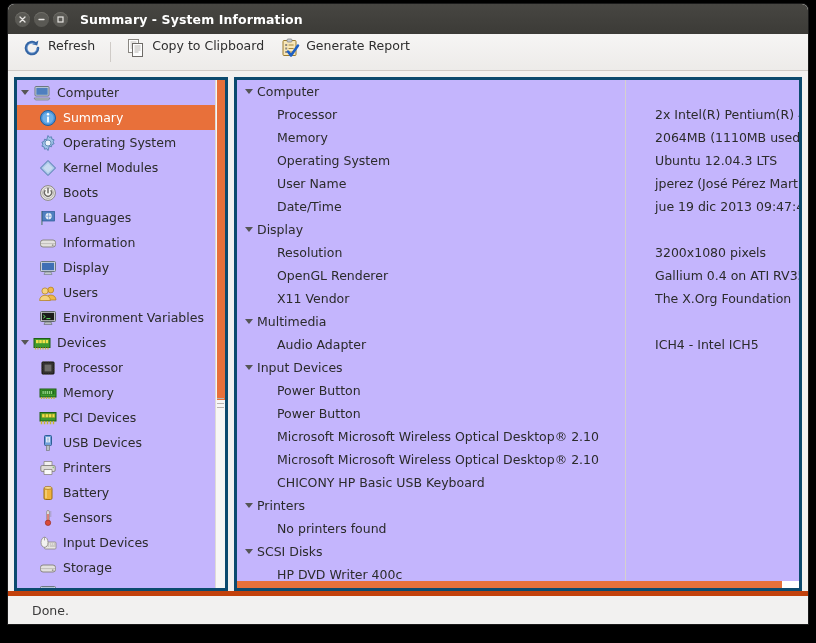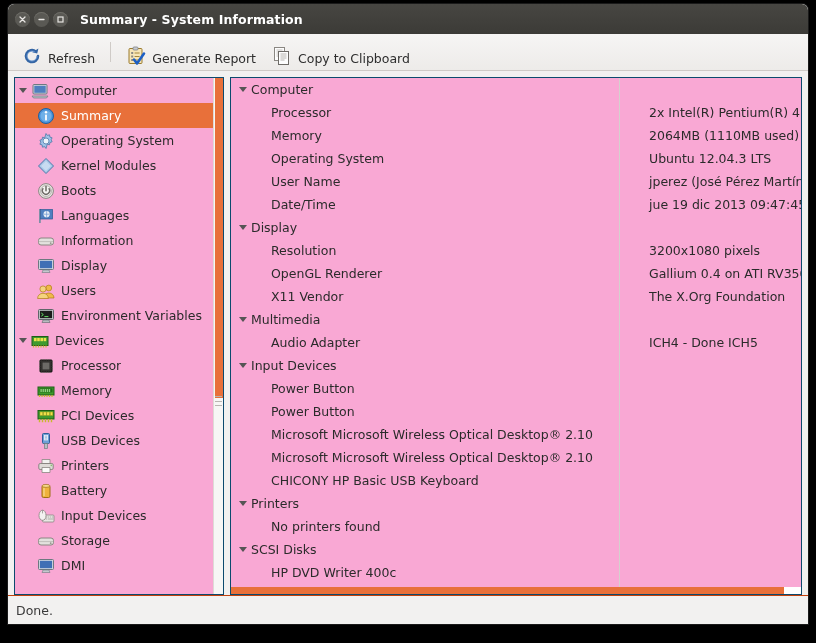--- a/index.html
+++ b/index.html
@@ -59,21 +59,21 @@
     height: 36px;
     background: linear-gradient(to bottom, #f6f5f4 0%, #edebe9 100%);
     border-bottom: 1px solid #cfcbc7;
     display: flex;
     align-items: center;
     padding: 0 6px;
     flex: none;
   }
   .tbtn {
     display: flex;
-    align-items: flex-end;
+    align-items: flex-start;
     height: 28px;
     padding: 0 8px;
     border-radius: 3px;
     cursor: pointer;
     white-space: nowrap;
   }
   .tbtn .lbl {
     font-size: 12.5px;
     color: #2e2e2e;
     margin-left: 6px;
@@ -88,22 +88,22 @@
   
   .body {
     flex: 1;
     display: flex;
     padding: 6px 6px 0 6px;
     gap: 6px;
     min-height: 0;
     background: #f2f1f0;
   }
   .pane {
-    background: #f9a8d4;
-    border: 1px solid #0c4a6e;
+    background: #c4b5fd;
+    border: 3px solid #0c4a6e;
     position: relative;
     overflow: hidden;
   }
   .sidebar {
     width: 208px;
     flex: none;
   }
   .sidebar-list {
     position: absolute;
     inset: 0;
@@ -218,24 +218,24 @@
     width: 97%;
     background: #e8703a;
   }
   
   .statusbar {
     height: 28px;
     flex: none;
     background: #f2f1f0;
     display: flex;
     align-items: center;
-    padding-left: 8px;
+    padding-left: 24px;
     font-size: 12.5px;
     color: #3a3a3a;
-    border-top: 1px solid #c2410c;
+    border-top: 5px solid #c2410c;
   }
 </style>
 </head>
 <body>
 
 <div class="window">
 
   <div class="titlebar">
     <div class="winbtn">
       <svg width="9" height="9" viewBox="0 0 9 9">
@@ -260,43 +260,43 @@
     <div class="tbtn">
       <svg class="ticon" viewBox="0 0 20 20">
         <path d="M16 10a6 6 0 1 1-2.2-4.6" fill="none" stroke="#3465a4" stroke-width="2.6" stroke-linecap="round"></path>
         <path d="M16.4 2.4 L15.2 7.4 L10.2 6.2 Z" fill="#3465a4"></path>
         <path d="M15 10a5 5 0 1 1-1.8-3.8" fill="none" stroke="#75a3dd" stroke-width="1" opacity=".7"></path>
       </svg>
       <span class="lbl">Refresh</span>
     </div>
 
     <div class="tsep"></div>
+
+    <div class="tbtn">
+      <svg class="ticon" viewBox="0 0 20 20">
+        <rect x="2.5" y="1.5" width="10" height="13" fill="#fdfdfd" stroke="#8a8782" stroke-width="1"></rect>
+        <path d="M4.5 4h6M4.5 6h6M4.5 8h6M4.5 10h4" stroke="#bdbab5" stroke-width=".9"></path>
+        <rect x="6.5" y="5.5" width="10" height="13" fill="#fdfdfd" stroke="#6e6b67" stroke-width="1"></rect>
+        <path d="M8.5 8h6M8.5 10h6M8.5 12h6M8.5 14h4" stroke="#b0ada8" stroke-width=".9"></path>
+      </svg>
+      <span class="lbl">Copy to Clipboard</span>
+    </div>
 
     <div class="tbtn">
       <svg class="ticon" viewBox="0 0 20 20">
         <rect x="3" y="2.5" width="13" height="15" rx="1" fill="#f7e6b8" stroke="#9a7b2e" stroke-width="1"></rect>
         <rect x="7" y="1" width="5" height="3" rx="1" fill="#c9ccd1" stroke="#7d8187" stroke-width=".8"></rect>
         <rect x="5.2" y="6" width="2" height="2" fill="#8a8782"></rect>
         <rect x="5.2" y="9.5" width="2" height="2" fill="#8a8782"></rect>
         <rect x="5.2" y="13" width="2" height="2" fill="#8a8782"></rect>
         <path d="M8.6 7h5M8.6 10.5h5M8.6 14h5" stroke="#9a7b2e" stroke-width=".9"></path>
         <path d="M8 13.5 L11 17.5 L18 7.5" fill="none" stroke="#1c5fc4" stroke-width="2.6" stroke-linecap="round" stroke-linejoin="round"></path>
       </svg>
       <span class="lbl">Generate Report</span>
     </div>
-
-    <div class="tbtn">
-      <svg class="ticon" viewBox="0 0 20 20">
-        <rect x="2.5" y="1.5" width="10" height="13" fill="#fdfdfd" stroke="#8a8782" stroke-width="1"></rect>
-        <path d="M4.5 4h6M4.5 6h6M4.5 8h6M4.5 10h4" stroke="#bdbab5" stroke-width=".9"></path>
-        <rect x="6.5" y="5.5" width="10" height="13" fill="#fdfdfd" stroke="#6e6b67" stroke-width="1"></rect>
-        <path d="M8.5 8h6M8.5 10h6M8.5 12h6M8.5 14h4" stroke="#b0ada8" stroke-width=".9"></path>
-      </svg>
-      <span class="lbl">Copy to Clipboard</span>
-    </div>
   </div>
 
   <div class="body">
 
     <div class="pane sidebar">
       <div class="sidebar-list" id="sidebar-list">
           <div class="srow">
             <span class="expander">
               <span class="tri"></span>
             </span>
@@ -458,20 +458,30 @@
             <span class="slabel">Printers</span>
           </div>
           <div class="srow child">
             <span class="expander"></span>
             <svg viewBox="0 0 18 18" class="sicon">
               <rect x="5" y="3.5" width="8" height="12" rx="1.4" fill="#efb23c" stroke="#9d6f12"></rect>
               <ellipse cx="9" cy="3.9" rx="4" ry="1.5" fill="#f7d98c" stroke="#9d6f12" stroke-width=".7"></ellipse>
               <rect x="6.2" y="6" width="1.6" height="8" fill="#f7d98c" opacity=".8"></rect>
             </svg>
             <span class="slabel">Battery</span>
+          </div>
+          <div class="srow child">
+            <span class="expander"></span>
+            <svg viewBox="0 0 18 18" class="sicon">
+              <rect x="7.7" y="1.5" width="2.6" height="10.5" rx="1.3" fill="#ecebe8" stroke="#8a8782" stroke-width=".8"></rect>
+              <rect x="8.4" y="5" width="1.2" height="7" fill="#d94a3a"></rect>
+              <circle cx="9" cy="13.8" r="2.7" fill="#d94a3a" stroke="#9a2f23" stroke-width=".7"></circle>
+              <path d="M10.8 3h1.6M10.8 5h1.6M10.8 7h1.6" stroke="#8a8782" stroke-width=".7"></path>
+            </svg>
+            <span class="slabel">Sensors</span>
           </div>
           <div class="srow child">
             <span class="expander"></span>
             <svg viewBox="0 0 18 18" class="sicon">
               <rect x="5.5" y="8" width="11.5" height="7" rx="1" fill="#e9e7e4" stroke="#8a8782" stroke-width=".8"></rect>
               <path d="M7 10h1.3M9 10h1.3M11 10h1.3M13 10h1.3M15 10h1.3M7 12h1.3M9 12h1.3M11 12h5.3" stroke="#a8a5a0" stroke-width=".9"></path>
               <path d="M2 8.5c0-3 1.6-5.3 3.6-5.3s3.4 2.3 3.4 5.3-1.4 4.8-3.4 4.8S2 11.5 2 8.5z" fill="#f3f2f0" stroke="#8a8782" stroke-width=".8"></path>
               <path d="M5.5 3.2v3.2" stroke="#8a8782" stroke-width=".7"></path>
             </svg>
             <span class="slabel">Input Devices</span>
@@ -564,21 +574,21 @@
           <div class="crow group">
             <span class="cexp">
               <span class="tri"></span>
             </span>
             <span class="ckey">Multimedia</span>
             <span class="cval"></span>
           </div>
           <div class="crow item">
             <span class="cexp"></span>
             <span class="ckey">Audio Adapter</span>
-            <span class="cval">ICH4 - Done ICH5</span>
+            <span class="cval">ICH4 - Intel ICH5</span>
           </div>
           <div class="crow group">
             <span class="cexp">
               <span class="tri"></span>
             </span>
             <span class="ckey">Input Devices</span>
             <span class="cval"></span>
           </div>
           <div class="crow item">
             <span class="cexp"></span>

